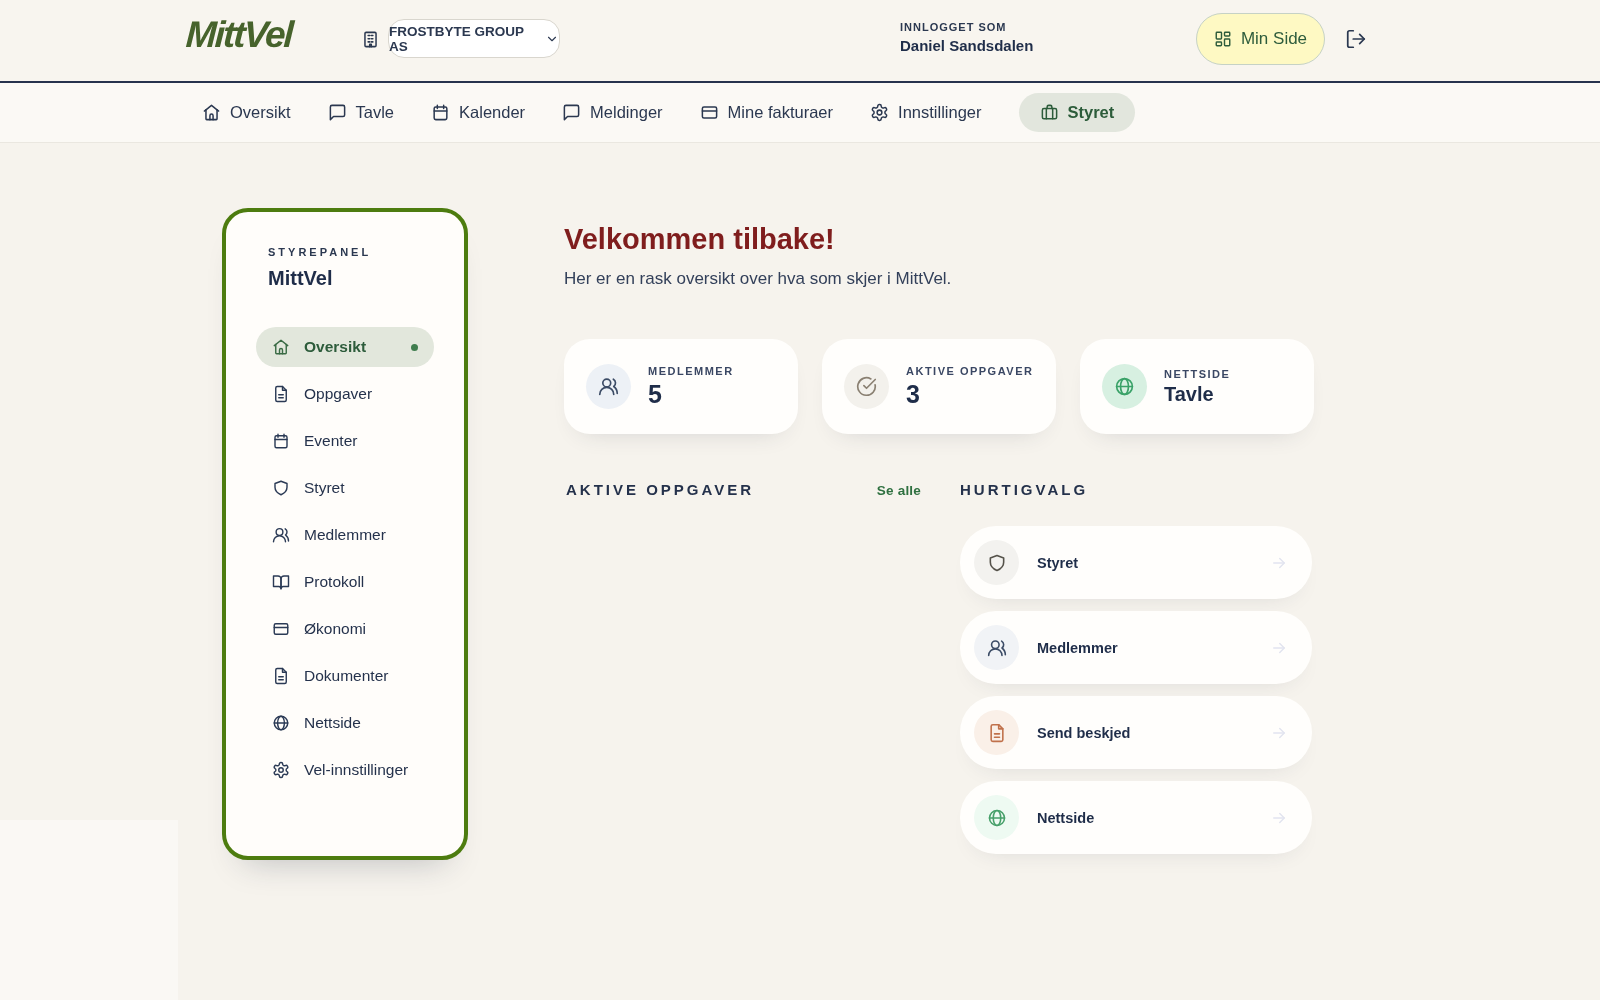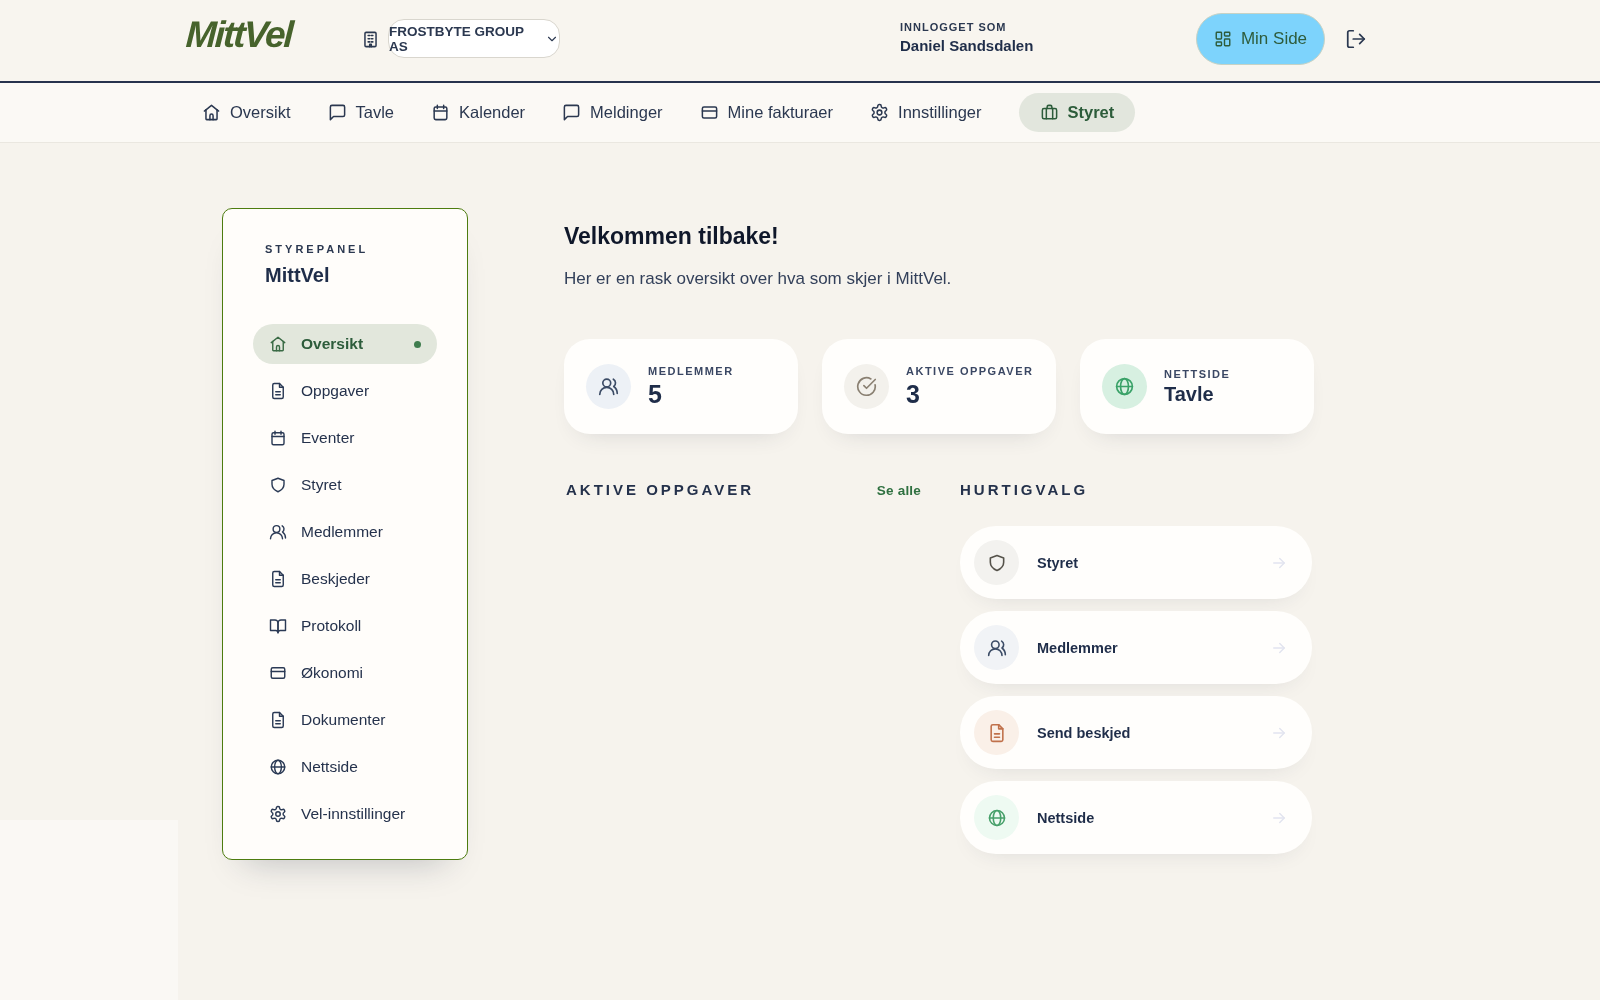--- a/index.html
+++ b/index.html
@@ -27,21 +27,21 @@
     background:#ffffff; border:1px solid #d9d6ce; border-radius:16px;
     display:flex; align-items:center; justify-content:center; gap:10px;
     font-size:13.5px; font-weight:bold; color:#2b3850; cursor:pointer;
   }
   .org-select .chev{ width:14px; height:14px; color:#2b3850; }
   .login-info{ position:absolute; left:900px; top:21px; width:272px; text-align:left; }
   .login-info .label{ font-size:11px; font-weight:bold; letter-spacing:1px; color:#2b3850; }
   .login-info .name{ font-size:15px; font-weight:bold; color:#1f2d49; margin-top:4px; }
   .min-side-btn{
     position:absolute; left:1196px; top:13px; width:129px; height:52px;
-    background:#7dd3fc; border:1px solid #c6d2c5; border-radius:26px;
+    background:#fef9c3; border:1px solid #c6d2c5; border-radius:26px;
     display:flex; align-items:center; justify-content:center; gap:9px;
     color:#2e5c3c; font-size:17px; cursor:pointer;
   }
   .min-side-btn .ic{ width:18px; height:18px; }
   .logout-btn{ position:absolute; left:1345px; top:28px; width:22px; height:22px; color:#2b3850; cursor:pointer; }
 
   
   .topnav{
     position:absolute; top:81px; left:0; width:1600px; height:62px;
     background:#fbf9f5; border-top:2px solid #27334d; border-bottom:1px solid #eae7e0;
@@ -53,38 +53,38 @@
   }
   .topnav .nav-item .ic{ width:19px; height:19px; }
   .topnav .nav-item.active{
     background:#e2e6dd; border-radius:999px; padding:10px 21px;
     color:#2c5c3a; font-weight:bold;
   }
 
   
   .sidebar{
     position:absolute; left:222px; top:208px; width:246px; height:652px;
-    background:#fffdfa; border:1px solid #4d7c0f; border-radius:10px;
+    background:#fffdfa; border:4px solid #4d7c0f; border-radius:26px;
     box-shadow:0 22px 34px -22px rgba(30,40,60,0.28);
     padding:34px 30px 0 30px;
   }
   .sidebar .panel-label{ font-size:11px; font-weight:bold; letter-spacing:3px; color:#2b3850; padding-left:12px; }
   .sidebar .panel-title{ font-size:20px; font-weight:bold; color:#1f2d49; margin:9px 0 0 12px; }
   .side-list{ margin-top:37px; display:flex; flex-direction:column; gap:7px; }
   .side-item{
     height:40px; display:flex; align-items:center; gap:14px;
     padding:0 16px; border-radius:999px; font-size:15.5px; color:#25324c; cursor:pointer;
   }
   .side-item .ic{ width:18px; height:18px; color:#2b3a55; }
   .side-item.active{ background:#e2e7dc; color:#2d5c3b; font-weight:bold; }
   .side-item.active .ic{ color:#3a6b45; }
   .side-item .dot{ margin-left:auto; width:7px; height:7px; border-radius:50%; background:#3f7d4e; }
 
   
-  .page-title{ position:absolute; left:564px; top:223px; font-size:23px; font-weight:bold; color:#0f172a; }
+  .page-title{ position:absolute; left:564px; top:223px; font-size:29px; font-weight:bold; color:#7f1d1d; }
   .page-subtitle{ position:absolute; left:564px; top:269px; font-size:17px; color:#33405a; }
 
   .stats-row{ position:absolute; left:564px; top:339px; display:flex; gap:24px; }
   .stat-card{
     width:234px; height:95px; background:#fffefc; border-radius:26px;
     box-shadow:0 12px 26px -16px rgba(40,50,70,0.20);
     display:flex; align-items:center; gap:17px; padding-left:22px;
   }
   .stat-ic{ width:45px; height:45px; border-radius:50%; display:flex; align-items:center; justify-content:center; }
   .stat-ic .ic{ width:21px; height:21px; }
@@ -274,30 +274,20 @@
       <span class="ic" data-icon="users">
           <svg viewBox="0 0 24 24" fill="none" stroke="currentColor" stroke-width="1.9" stroke-linecap="round" stroke-linejoin="round">
             <path d="M18 21a8 8 0 0 0-16 0"></path>
             <circle cx="10" cy="8" r="4.5"></circle>
             <path d="M22 20c0-3.37-2-6.5-4-8a5 5 0 0 0-.45-8.3"></path>
           </svg>
         </span>
       <span>Medlemmer</span>
     </div>
     <div class="side-item">
-      <span class="ic" data-icon="file-text">
-          <svg viewBox="0 0 24 24" fill="none" stroke="currentColor" stroke-width="1.9" stroke-linecap="round" stroke-linejoin="round">
-            <path d="M14 2H7a2 2 0 0 0-2 2v16a2 2 0 0 0 2 2h10a2 2 0 0 0 2-2V7z"></path>
-            <path d="M14 2v5h5"></path>
-            <path d="M9 13h6M9 17h6"></path>
-          </svg>
-        </span>
-      <span>Beskjeder</span>
-    </div>
-    <div class="side-item">
       <span class="ic" data-icon="book-open">
           <svg viewBox="0 0 24 24" fill="none" stroke="currentColor" stroke-width="1.9" stroke-linecap="round" stroke-linejoin="round">
             <path d="M2 4h6a4 4 0 0 1 4 4v13a3 3 0 0 0-3-3H2z"></path>
             <path d="M22 4h-6a4 4 0 0 0-4 4v13a3 3 0 0 1 3-3h7z"></path>
           </svg>
         </span>
       <span>Protokoll</span>
     </div>
     <div class="side-item">
       <span class="ic" data-icon="credit-card">

